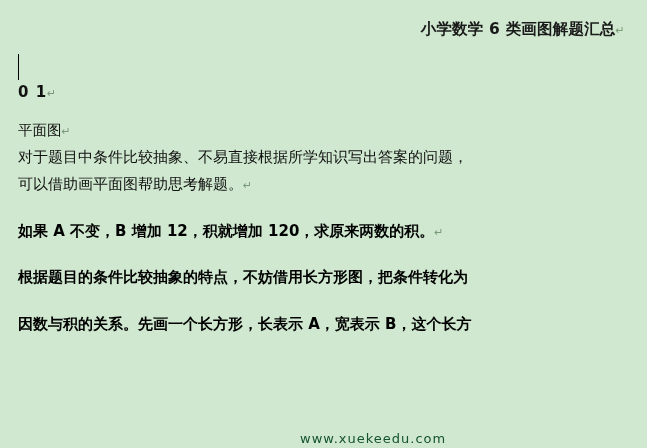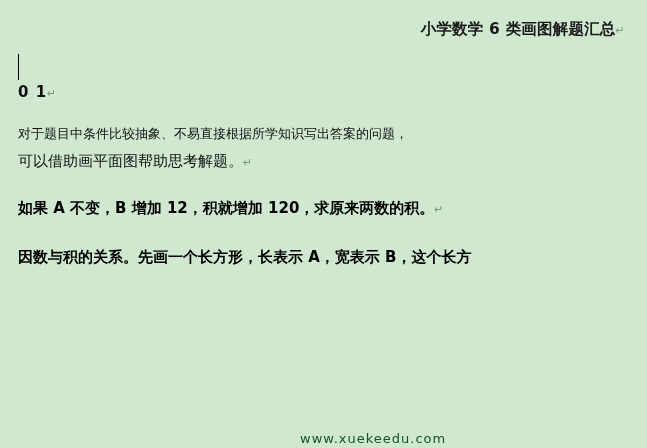--- a/index.html
+++ b/index.html
@@ -61,22 +61,21 @@
     font-weight: bold;
     font-size: 15px;
     margin-top: 0;
     letter-spacing: 1px;
   }
   .p-sub {
     font-size: 14.5px;
     margin-top: 16px;
   }
   .p-body {
-    margin-top: 15px;
-    font-size: 13px;
+    font-size: 15px;
     line-height: 30px;
   }
   .p-body-2 {
     margin-top: 0;
     font-size: 15px;
     line-height: 24px;
   }
   .p-ex {
     margin-top: 12px;
     font-size: 15px;
@@ -113,33 +112,39 @@
   </div>
 
   <div class="caret-line">
     <div class="caret"></div>
   </div>
 
   <p class="para p-num">
     <span>0 1</span><span class="pilcrow">↵</span>
   </p>
 
+  <p class="para p-sub">
+    <span>平面图</span><span class="pilcrow">↵</span>
+  </p>
 
   <p class="para p-body">
     <span>对于题目中条件比较抽象、不易直接根据所学知识写出答案的问题，</span>
   </p>
 
   <p class="para p-body-2">
     <span>可以借助画平面图帮助思考解题。</span><span class="pilcrow">↵</span>
   </p>
 
 
   <p class="para p-ex" style="margin-top:17px;">
     <span>如果 A 不变，B 增加 12，积就增加 120，求原来两数的积。</span><span class="pilcrow">↵</span>
   </p>
 
+  <p class="para p-last">
+    <span>根据题目的条件比较抽象的特点，不妨借用长方形图，把条件转化为</span>
+  </p>
 
   <p class="para p-last" style="margin-top:15px;">
     <span>因数与积的关系。先画一个长方形，长表示 A，宽表示 B，这个长方</span>
   </p>
 
   <div class="watermark">www.xuekeedu.com</div>
 </div>
 
 </body></html>

